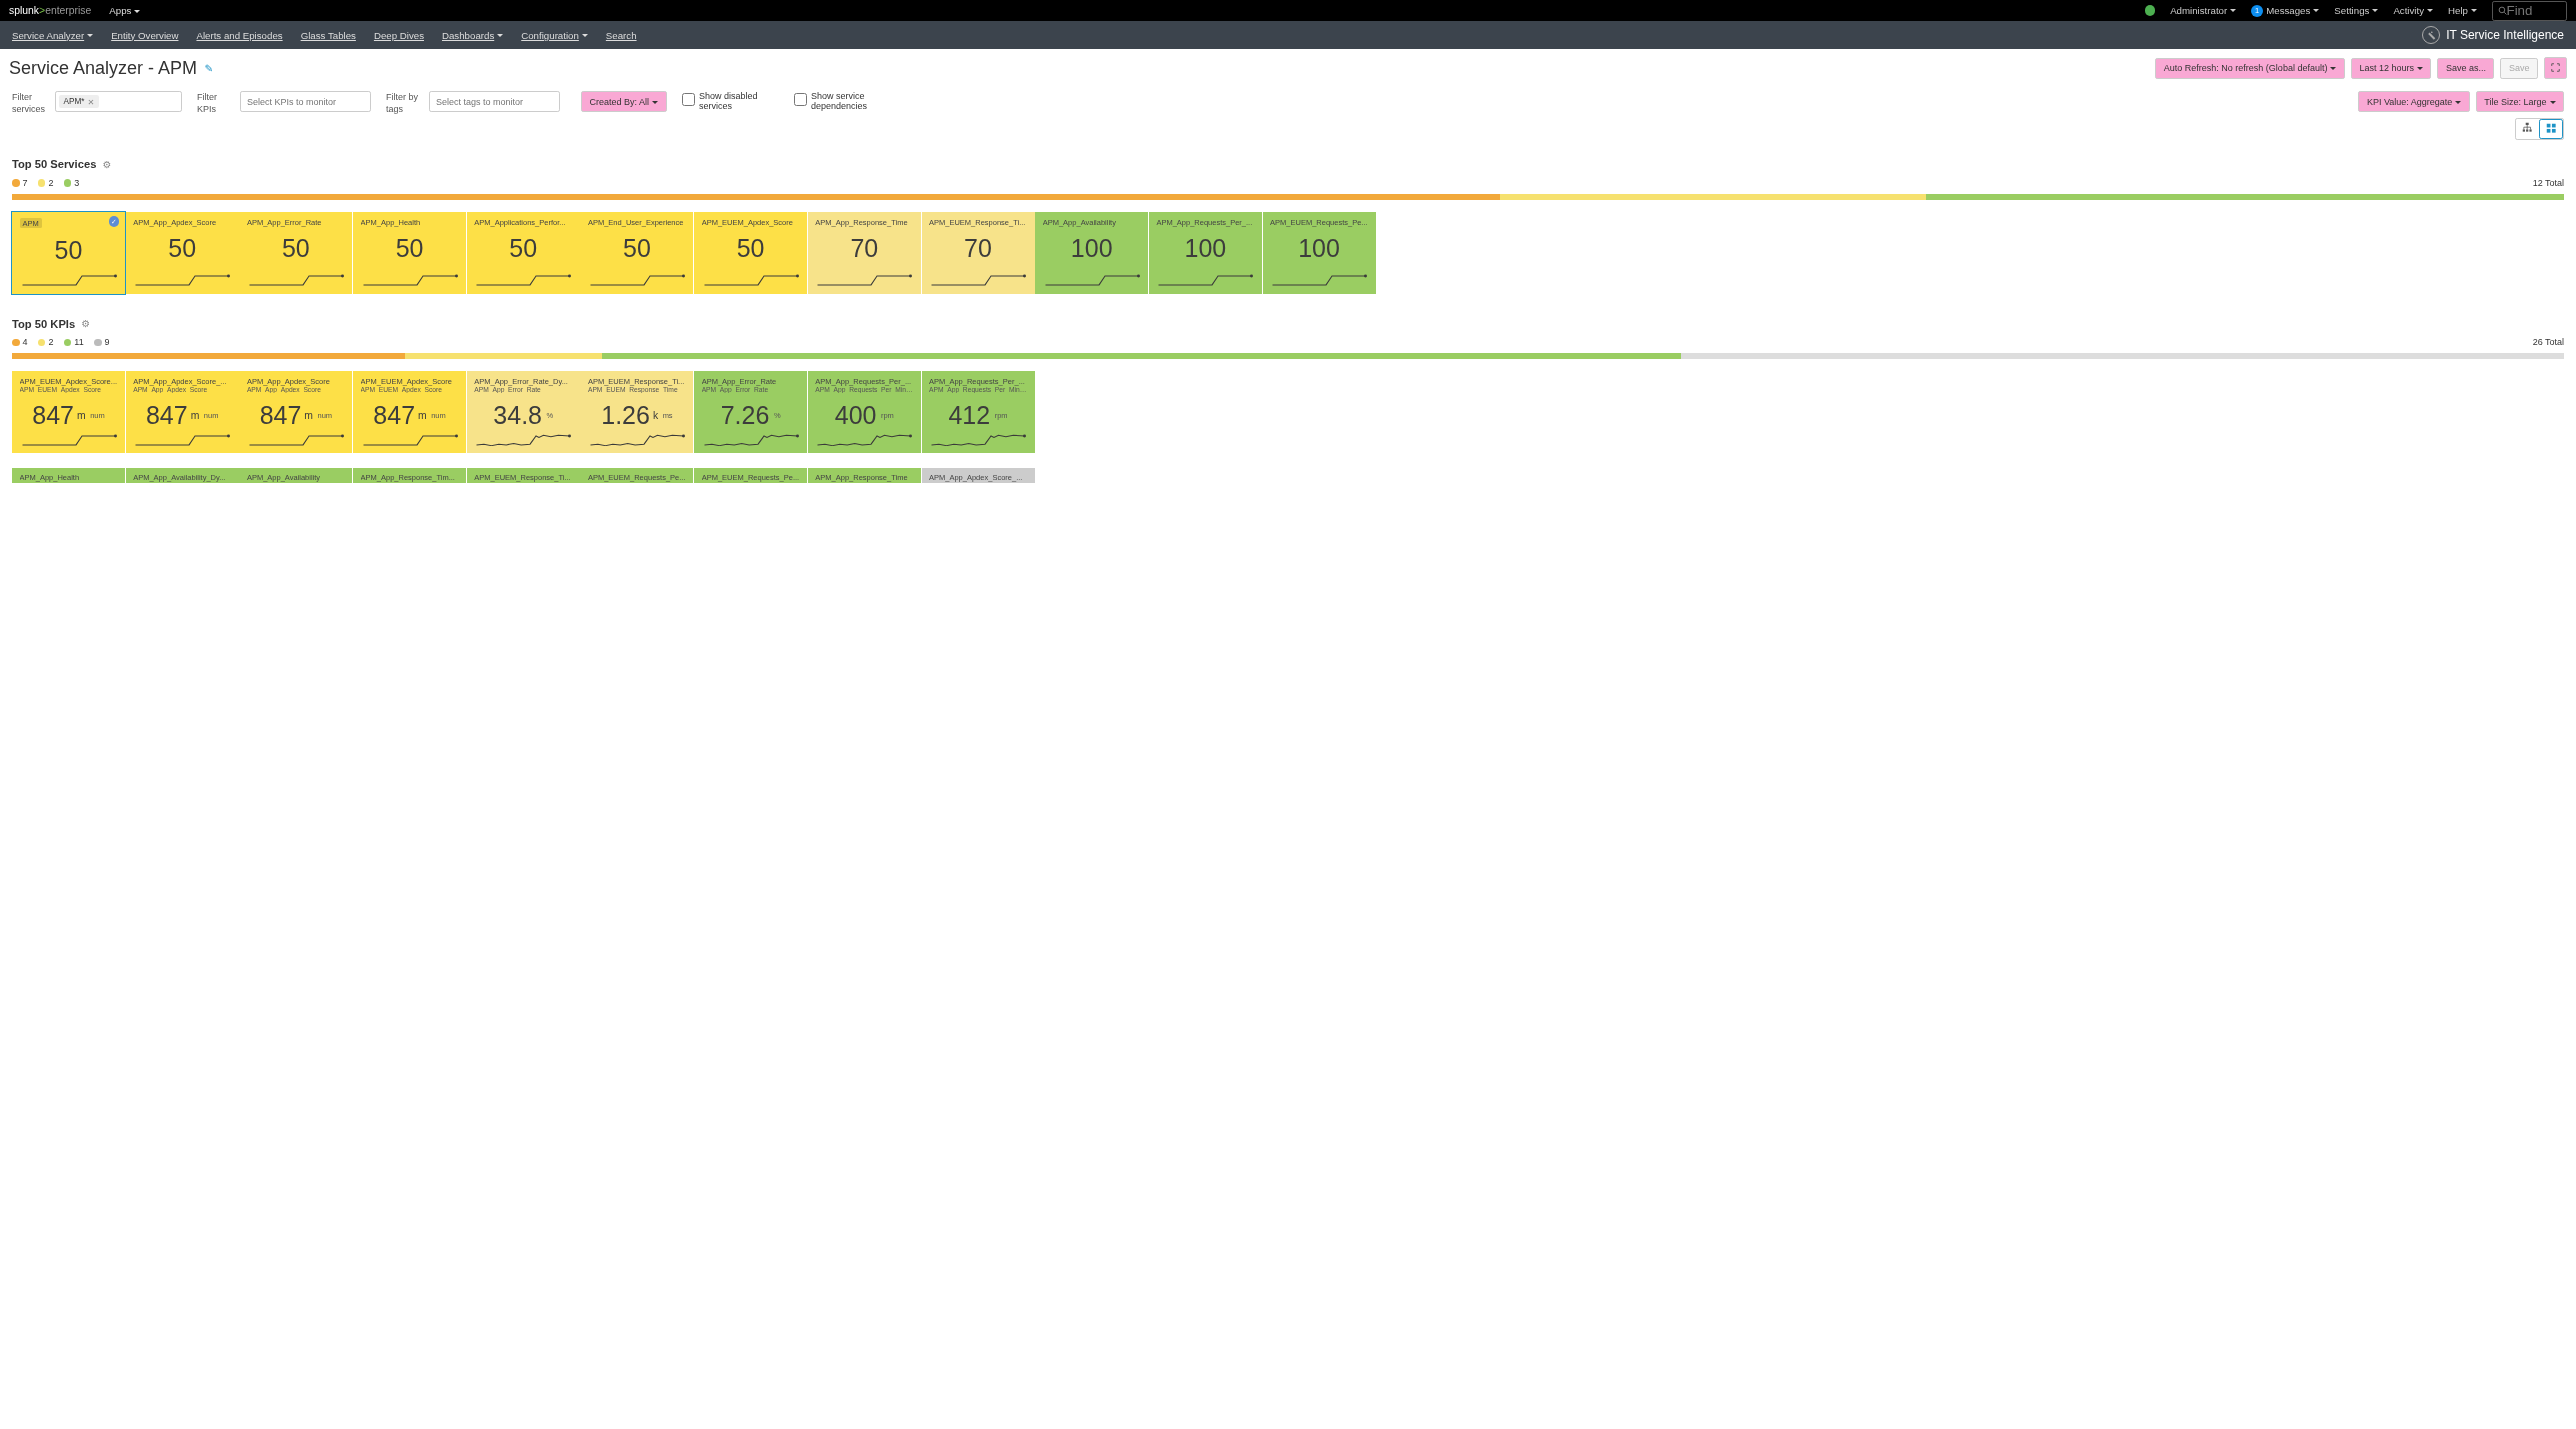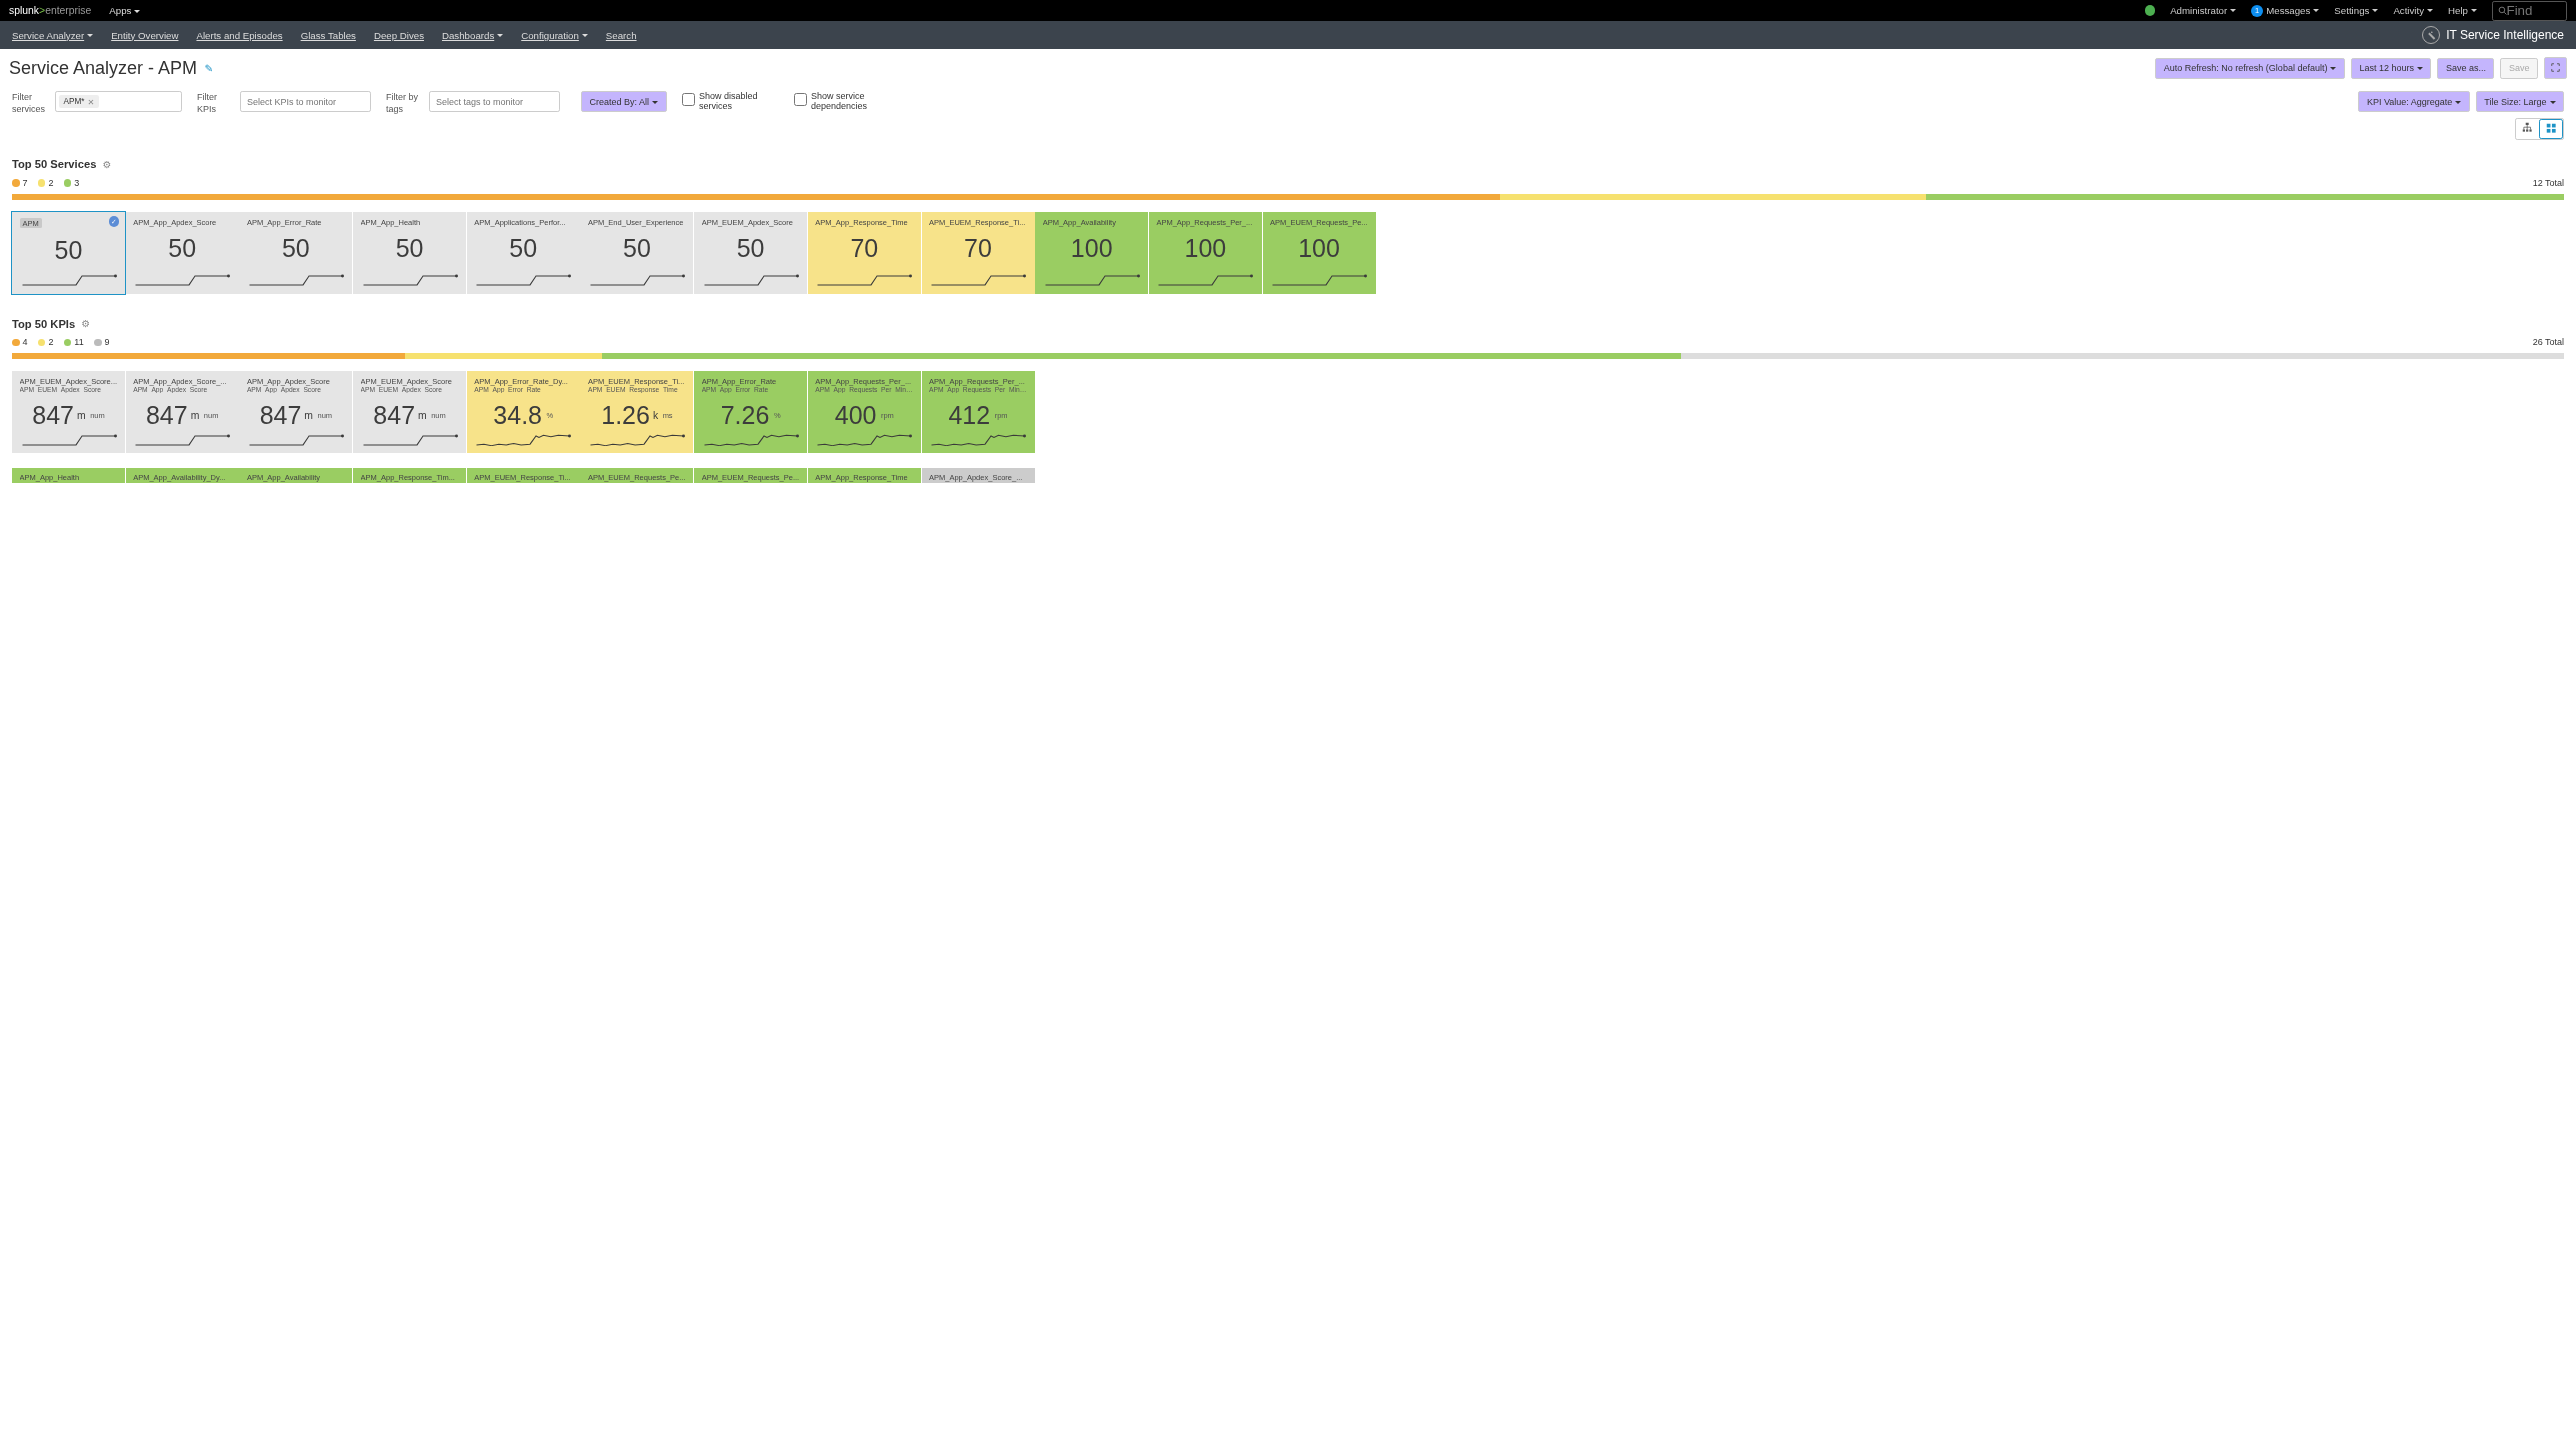--- a/index.html
+++ b/index.html
@@ -29,21 +29,21 @@
 .nav-logo-circle { width:18px; height:18px; border:1.5px solid #aaa; border-radius:50%; margin-right:6px; position:relative;}
 .nav-logo-circle::before { content:""; position:absolute; width:7.5px; height:1.5px; background:#aaa; top:8.2px; left:4.5px; transform:rotate(45deg);}
 .nav-logo-circle::after { content:"•"; position:absolute; top:1.5px; left:7.5px; color:#aaa; font-size:6px;}
 .nav-right-title { font-size:12px; color:#fff; }
 
 
 .page-header { display:flex; align-items:center; padding:8px 9px 6px; }
 .page-title { font-size:18px; font-weight:400; color:#333; }
 .edit-icon { margin-left:7.5px; color:#1e93c6; cursor:pointer; font-size:10.4px; }
 .page-header .spacer { flex:1; }
-.btn { border:0.7px solid #ccc; background:#c4b5fd; padding:4.5px 7.5px; border-radius:2.2px; cursor:pointer; font-size:9px; color:#333; margin-left:6px; }
+.btn { border:0.7px solid #ccc; background:#f9a8d4; padding:4.5px 7.5px; border-radius:2.2px; cursor:pointer; font-size:9px; color:#333; margin-left:6px; }
 .btn.disabled { color:#aaa; background:#f5f5f5; cursor:default; }
 .btn-icon { padding:4.5px 6px; }
 
 
 .filter-row { display:flex; align-items:flex-start; padding:6px 12px 9px; flex-wrap:wrap; gap:12px 15px;}
 .filter-group { display:flex; align-items:flex-start; }
 .filter-label { font-size:9px; color:#555; margin-right:6px; line-height:12px; max-width:37px;}
 .chip-input { border:0.7px solid #ccc; border-radius:2.2px; padding:2.2px 3px; min-width:127px; min-height:21px; display:flex; align-items:center; flex-wrap:wrap;}
 .chip { background:#eee; padding:1.5px 4.5px; border-radius:2.2px; font-size:8.2px; display:flex; align-items:center; }
 .chip .x { margin-left:3px; cursor:pointer; color:#888; font-size:8.2px;}
@@ -71,21 +71,21 @@
 .legend-spacer { flex:1;}
 .legend-total { color:#333; }
 
 .stacked-bar { height:6px; display:flex; margin:3px 12px 12px; }
 .stacked-bar > div { height:100%; }
 
 
 .tiles { display:flex; flex-wrap:wrap; padding:0 12px 15px; gap:0.7px;}
 .tile { width:113px; height:82px; position:relative; padding:6px 7.5px; color:#3c3c3c; }
 .tile.selected { outline:0.7px solid #1e93c6; outline-offset:-0.7px;}
-.tile-orange { background:#e5e5e5; }
+.tile-orange { background:#fde047; }
 .tile-yellow { background:#f7e38a; }
 .tile-green { background:#9acd62; }
 .tile-name { font-size:7.5px; white-space:nowrap; overflow:hidden; text-overflow:ellipsis; color:#444;}
 .tile-sub { font-size:6.7px; color:#555; white-space:nowrap; overflow:hidden; text-overflow:ellipsis;}
 .tile-value-row { display:flex; align-items:center; justify-content:center; margin-top:7.5px;}
 .tile-value { font-size:25px; font-weight:300; }
 .tile-unit-sm { font-size:10.4px; margin-left:3px; font-weight:300;}
 .tile-unit-label { font-size:7.5px; margin-left:4.5px; color:#555;}
 .check-badge { position:absolute; right:6px; top:4.5px; width:10.4px; height:10.4px; background:#5c8dd6; border-radius:50%; display:flex; align-items:center; justify-content:center; color:#fff; font-size:6.7px;}
 .name-chip { background:rgba(0,0,0,0.12); padding:0.7px 3px; border-radius:1.5px; display:inline-block; font-size:7.5px;}

